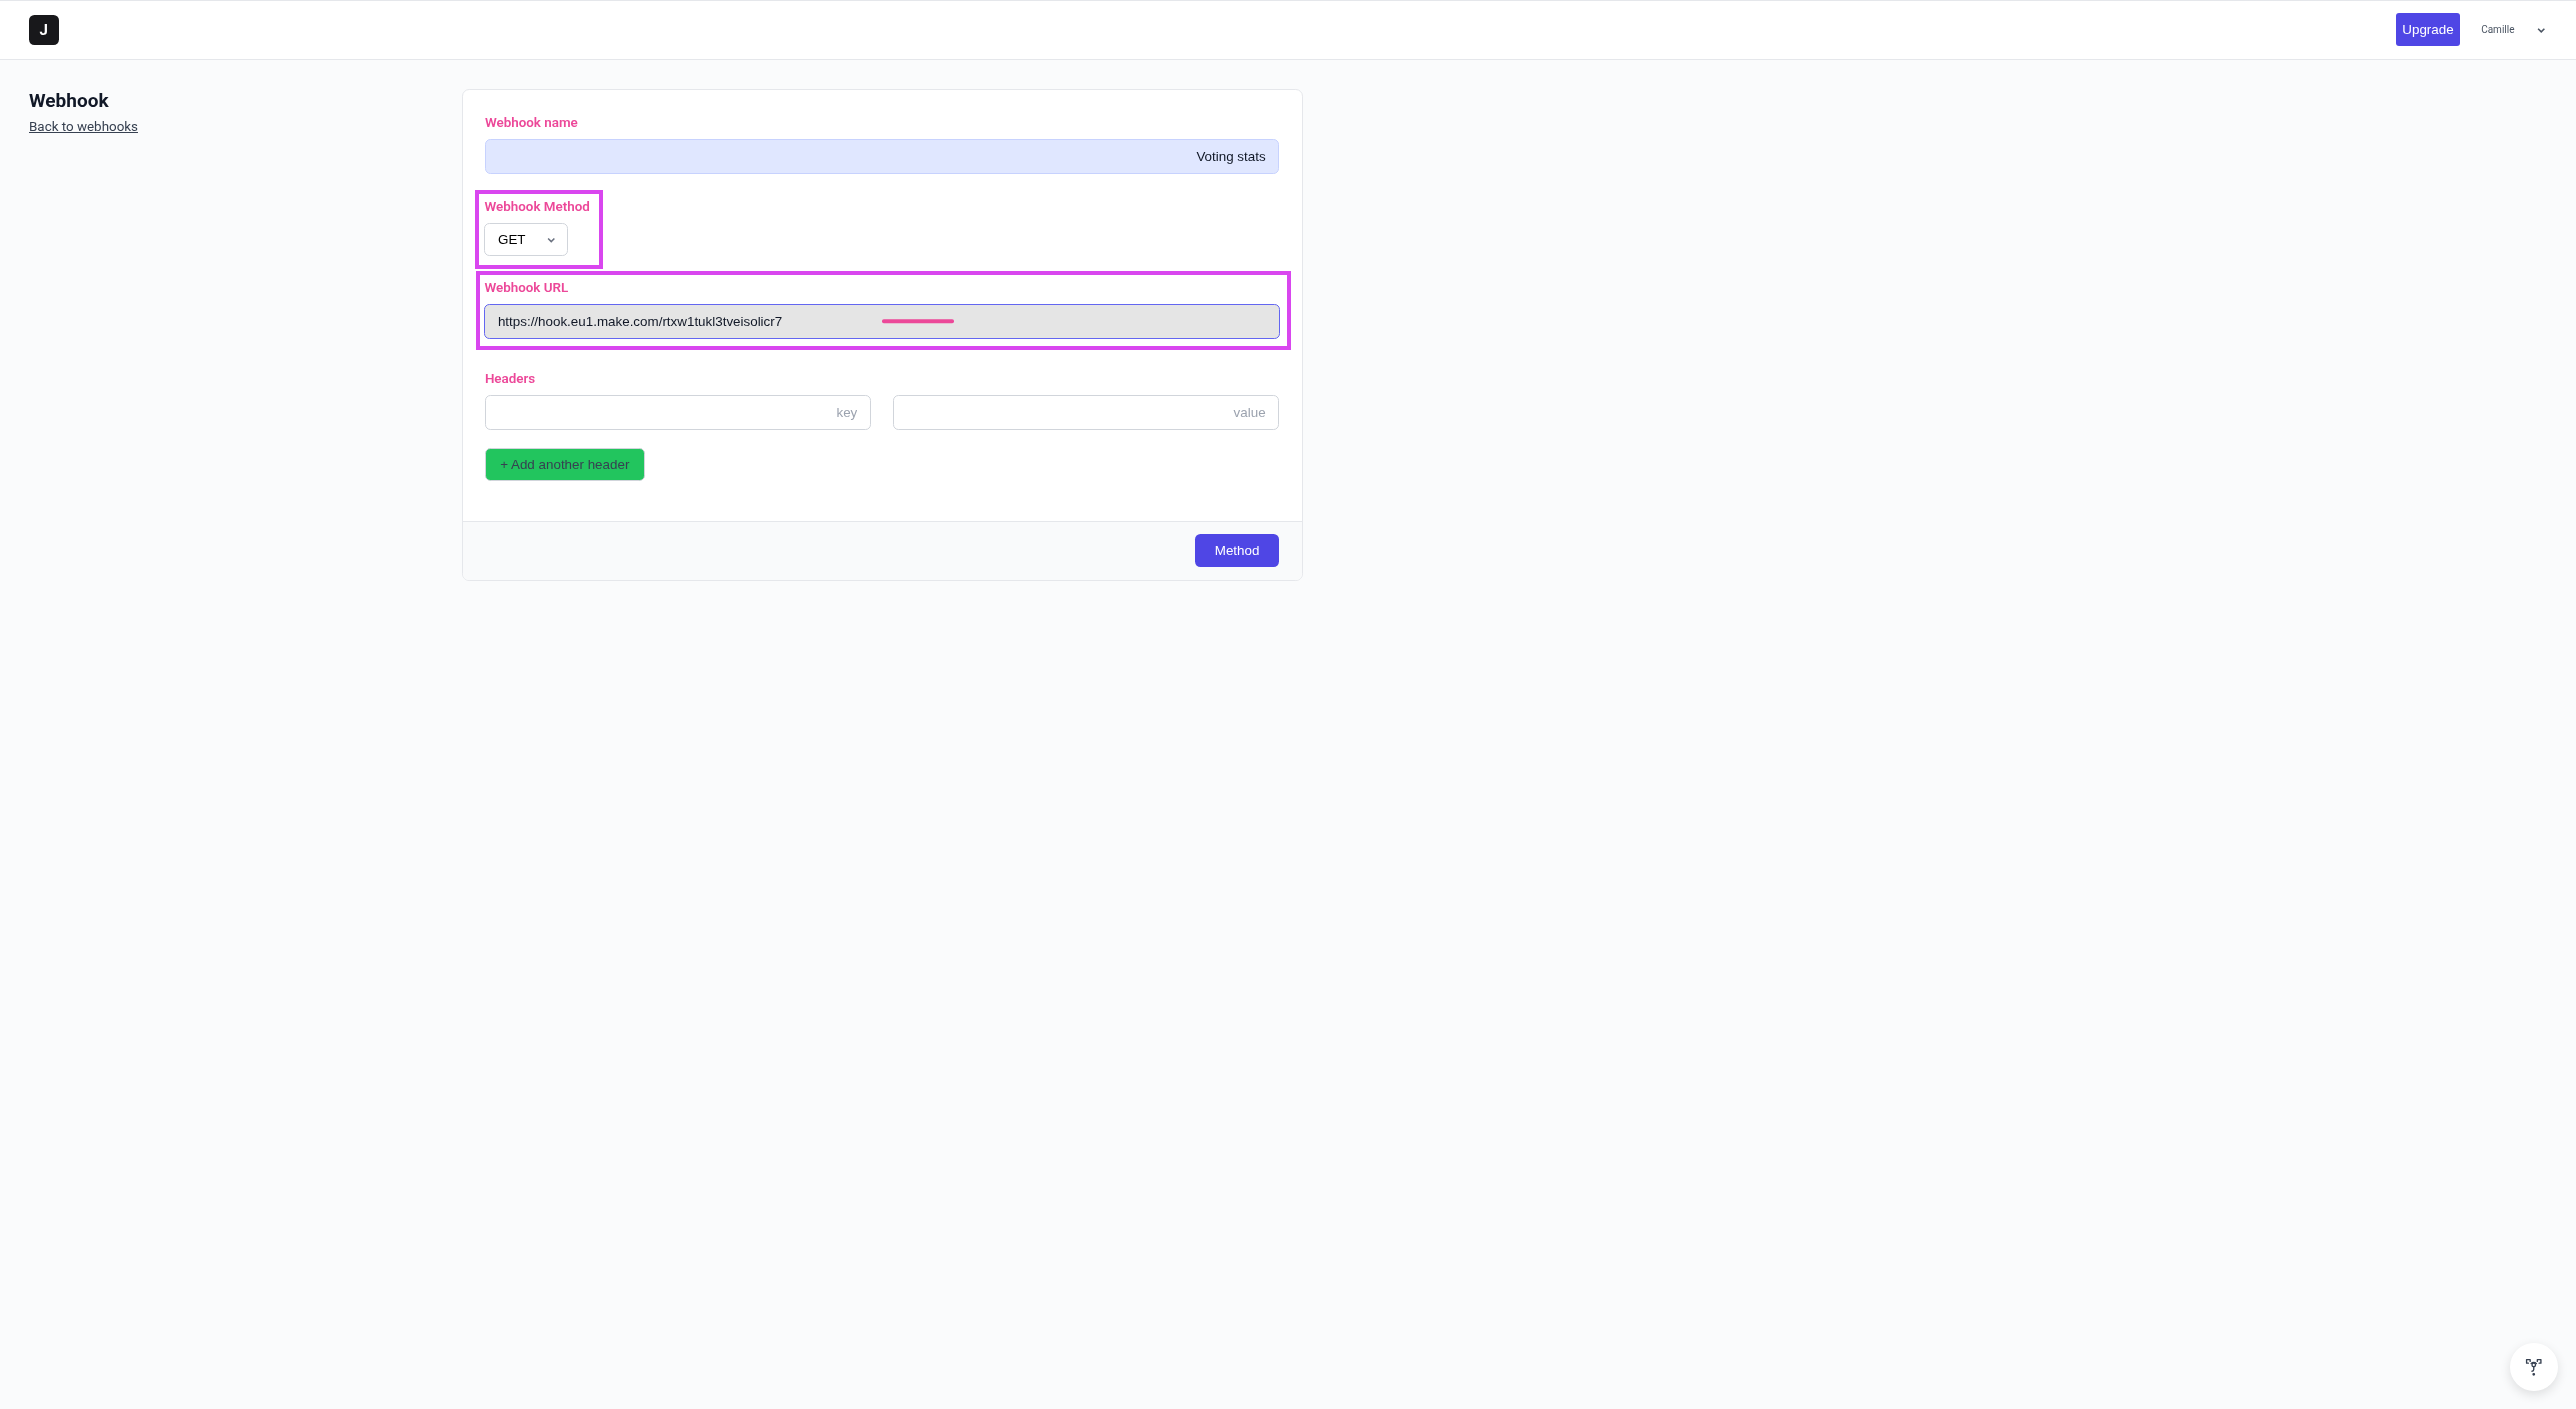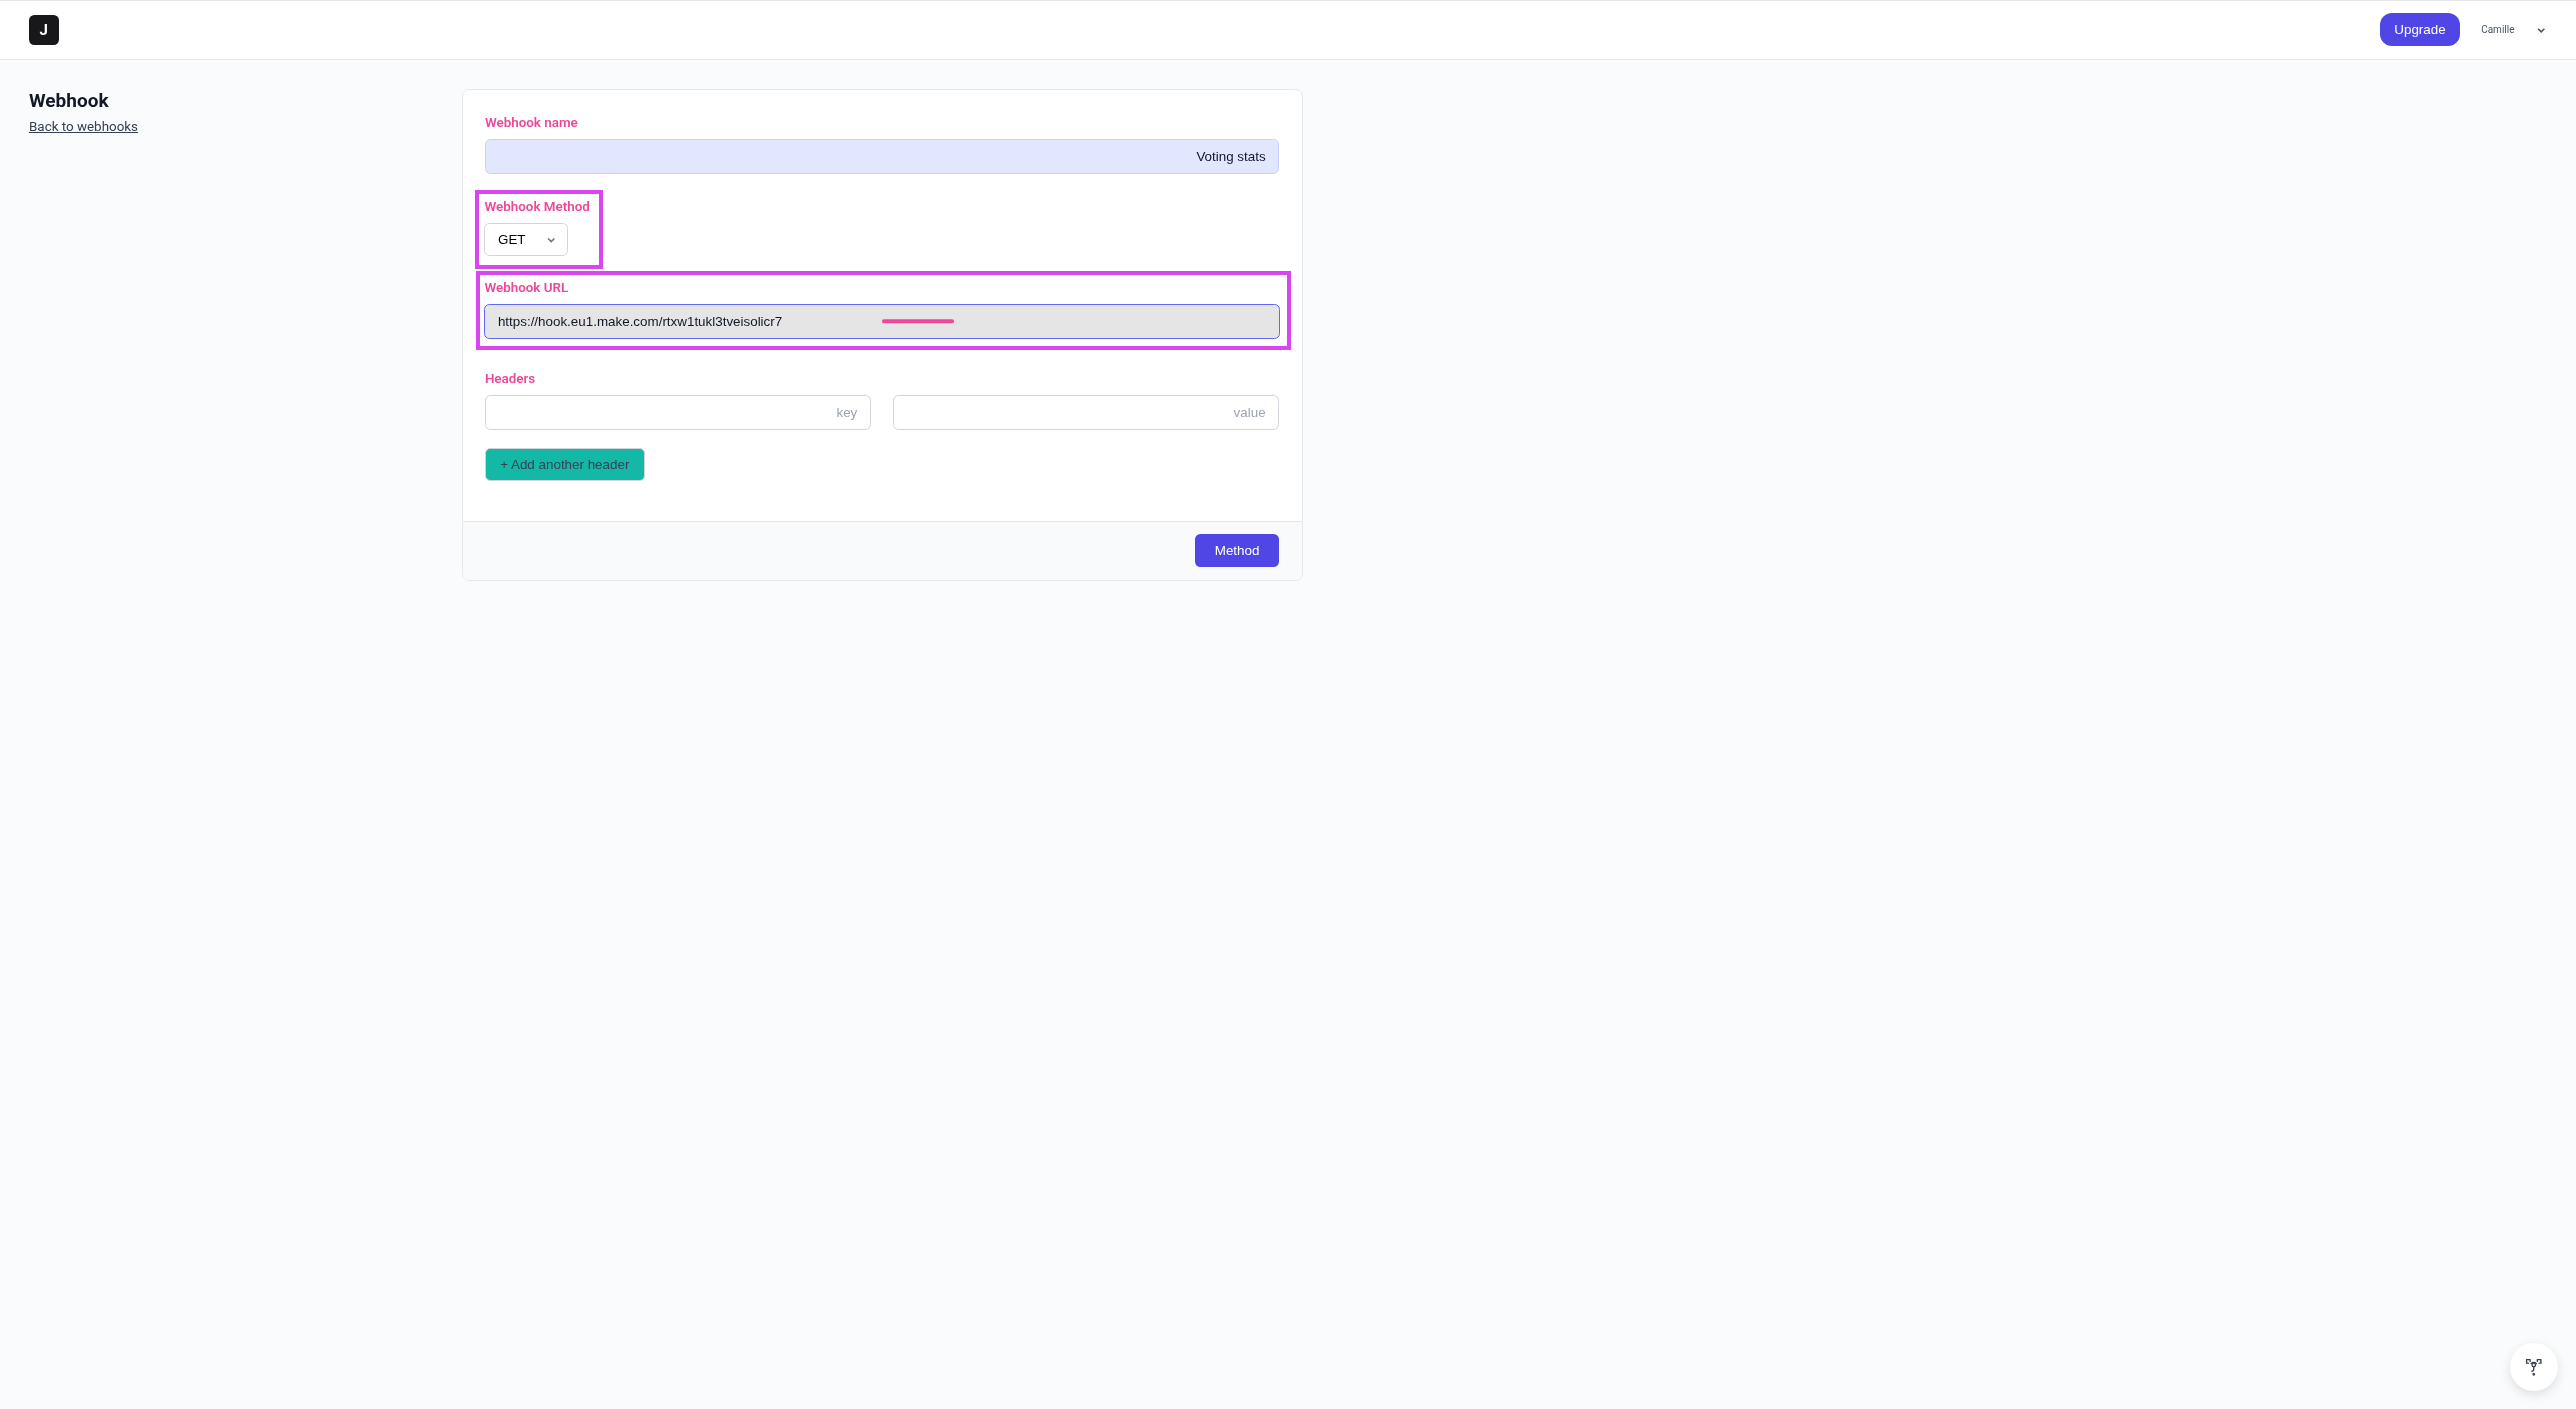--- a/index.html
+++ b/index.html
@@ -40,22 +40,22 @@
     }
     .header-right {
       display: flex;
       align-items: center;
       gap: 21.5px;
     }
     .upgrade-btn {
       background: #4f46e5;
       color: #ffffff;
       border: none;
-      padding: 9px 14px;
-      border-radius: 12px;
+      padding: 9px 6px;
+      border-radius: 3px;
       font-size: 13.4px;
       font-weight: 500;
       cursor: pointer;
     }
     .user-menu {
       display: flex;
       align-items: center;
       gap: 20px;
       color: #4b5563;
       cursor: pointer;
@@ -197,21 +197,21 @@
       flex: 1;
     }
     .text-input::placeholder {
       color: #9ca3af;
     }
     .add-header-btn {
       margin-top: 18px;
       padding: 8px 14.3px;
       border: 0.9px solid #d1d5db;
       border-radius: 5.4px;
-      background: #14b8a6;
+      background: #22c55e;
       color: #374151;
       font-size: 13.4px;
       cursor: pointer;
     }
     .form-footer {
       background: #f9fafb;
       border-top: 0.9px solid #e5e7eb;
       padding: 12.5px 22.4px;
       display: flex;
       justify-content: flex-end;

